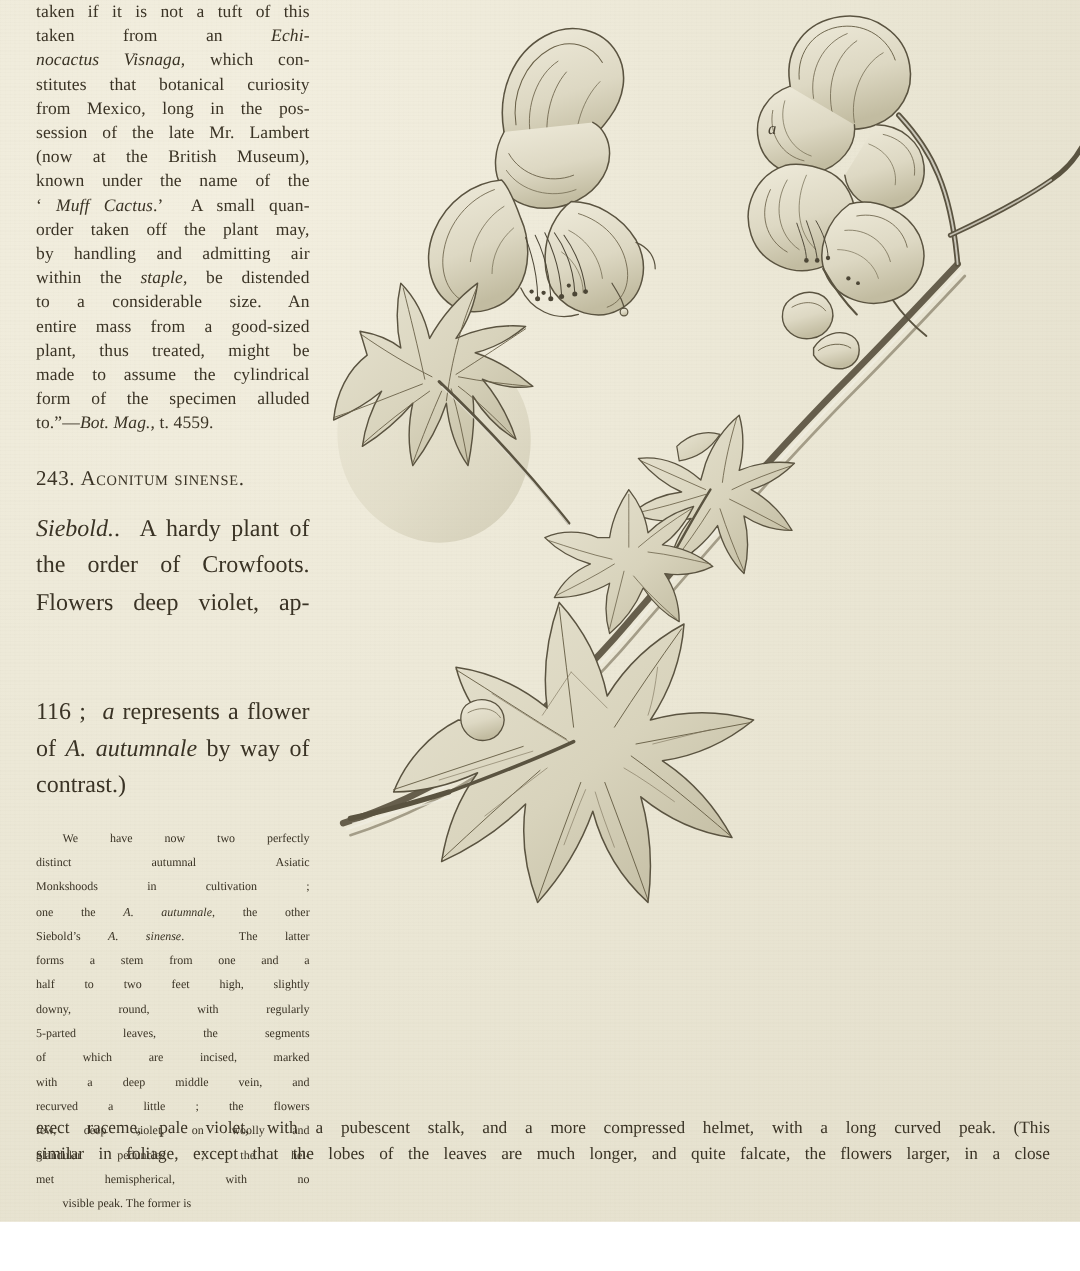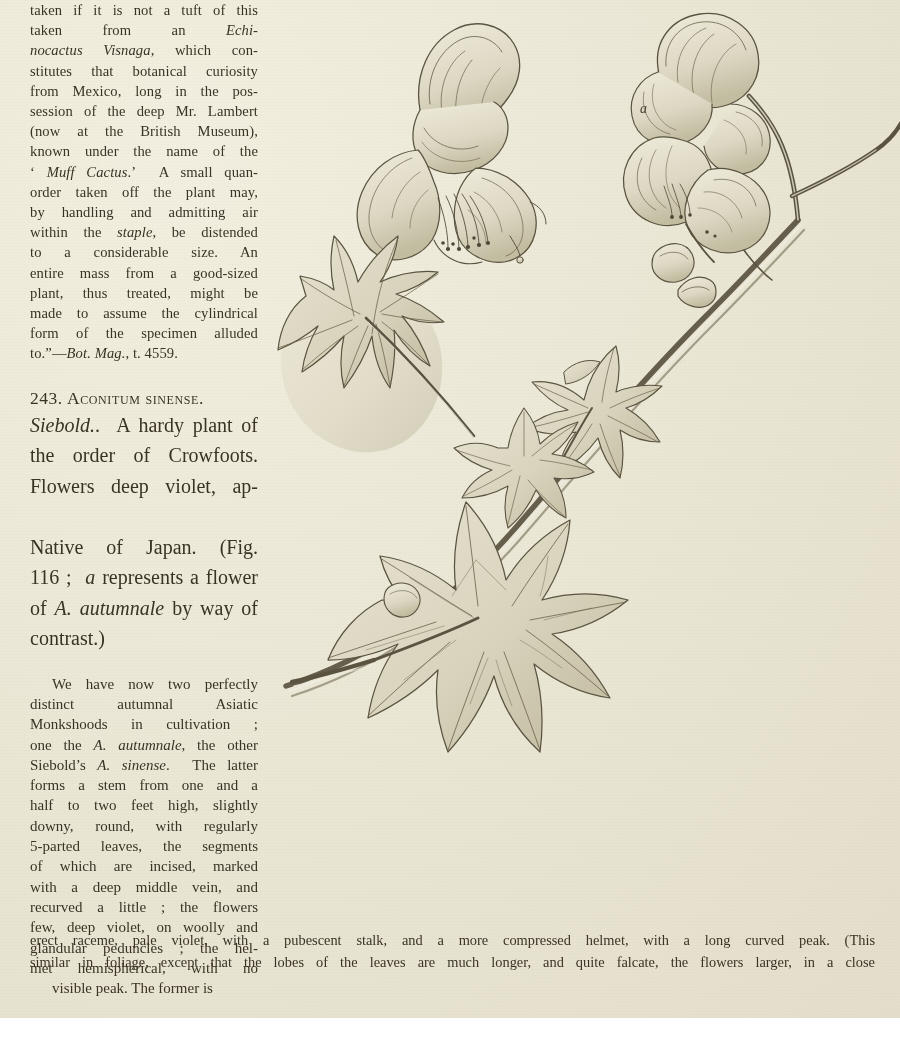--- a/index.html
+++ b/index.html
@@ -48,40 +48,40 @@
     text-align-last: justify;
     margin: 0;
     letter-spacing: .1px;
   }
   .para-small .lastline {
     text-align-last: left;
   }
   .it { font-style: italic; }
 
   .heading {
-    margin: 22px 0 0 0;
+    margin: 22px 0 16px 0;
     font-size: 17.5px;
     line-height: 24px;
   }
   .heading .num { letter-spacing: .5px; }
   .smallcaps {
     font-variant: small-caps;
     letter-spacing: .6px;
   }
   .para-large {
     font-size: 20px;
     line-height: 30.5px;
     text-align: justify;
     text-align-last: justify;
     margin: 0;
   }
   .para-large .lastline { text-align-last: left; }
 
   .para-body {
-    font-size: 15px;
+    font-size: 10px;
     line-height: 20.3px;
     text-align: justify;
     text-align-last: justify;
     margin: 20px 0 0 0;
     text-indent: 22px;
   }
 
   
   .footlines {
     position: absolute;
@@ -120,21 +120,21 @@
   <div class="grain"></div>
 
   <div class="col">
 
     <p class="para-small">
       <span>taken if it is not a tuft of  this</span><br>
       taken from an <span class="it">Echi-</span><br>
       <span class="it">nocactus Visnaga</span>, which con-<br>
       <span>stitutes that botanical curiosity</span><br>
       <span>from Mexico, long in the pos-</span><br>
-      <span>session of the deep Mr. Lambert</span><br>
+      <span>session of the late Mr. Lambert</span><br>
       <span>(now at the British Museum),</span><br>
       <span>known  under  the  name  of  the</span><br>
       ‘ <span class="it">Muff Cactus</span>.’&nbsp; A small quan-<br>
       <span>order  taken  off  the  plant  may,</span><br>
       <span>by handling and admitting air</span><br>
       within the <span class="it">staple</span>, be distended<br>
       <span>to  a  considerable  size.    An</span><br>
       <span>entire mass from a good-sized</span><br>
       <span>plant,  thus  treated,  might  be</span><br>
       <span>made to assume the cylindrical</span><br>
@@ -146,21 +146,21 @@
       <span class="num">243.</span>
       <span class="smallcaps">Aconitum sinense.</span>
     </div>
 
     <p class="para-large">
       <span class="it">Siebold.</span>.&nbsp;
       <span>A hardy plant of</span><br>
       <span>the  order  of  Crowfoots.</span><br>
       <span>Flowers  deep  violet,  ap-</span><br>
       <br>
-      <span>Native  of  Japan.   (Fig.</span><br>
+      <br>
       116 ;&nbsp; <span class="it">a</span> represents a flower<br>
       of <span class="it">A. autumnale</span> by way of<br>
       <span class="lastline" style="display:inline-block">contrast.)</span>
     </p>
 
     <p class="para-body">
       <span>We have now two perfectly</span><br>
       <span>distinct     autumnal     Asiatic</span><br>
       <span>Monkshoods   in   cultivation ;</span><br>
       one the <span class="it">A. autumnale</span>, the other<br>

